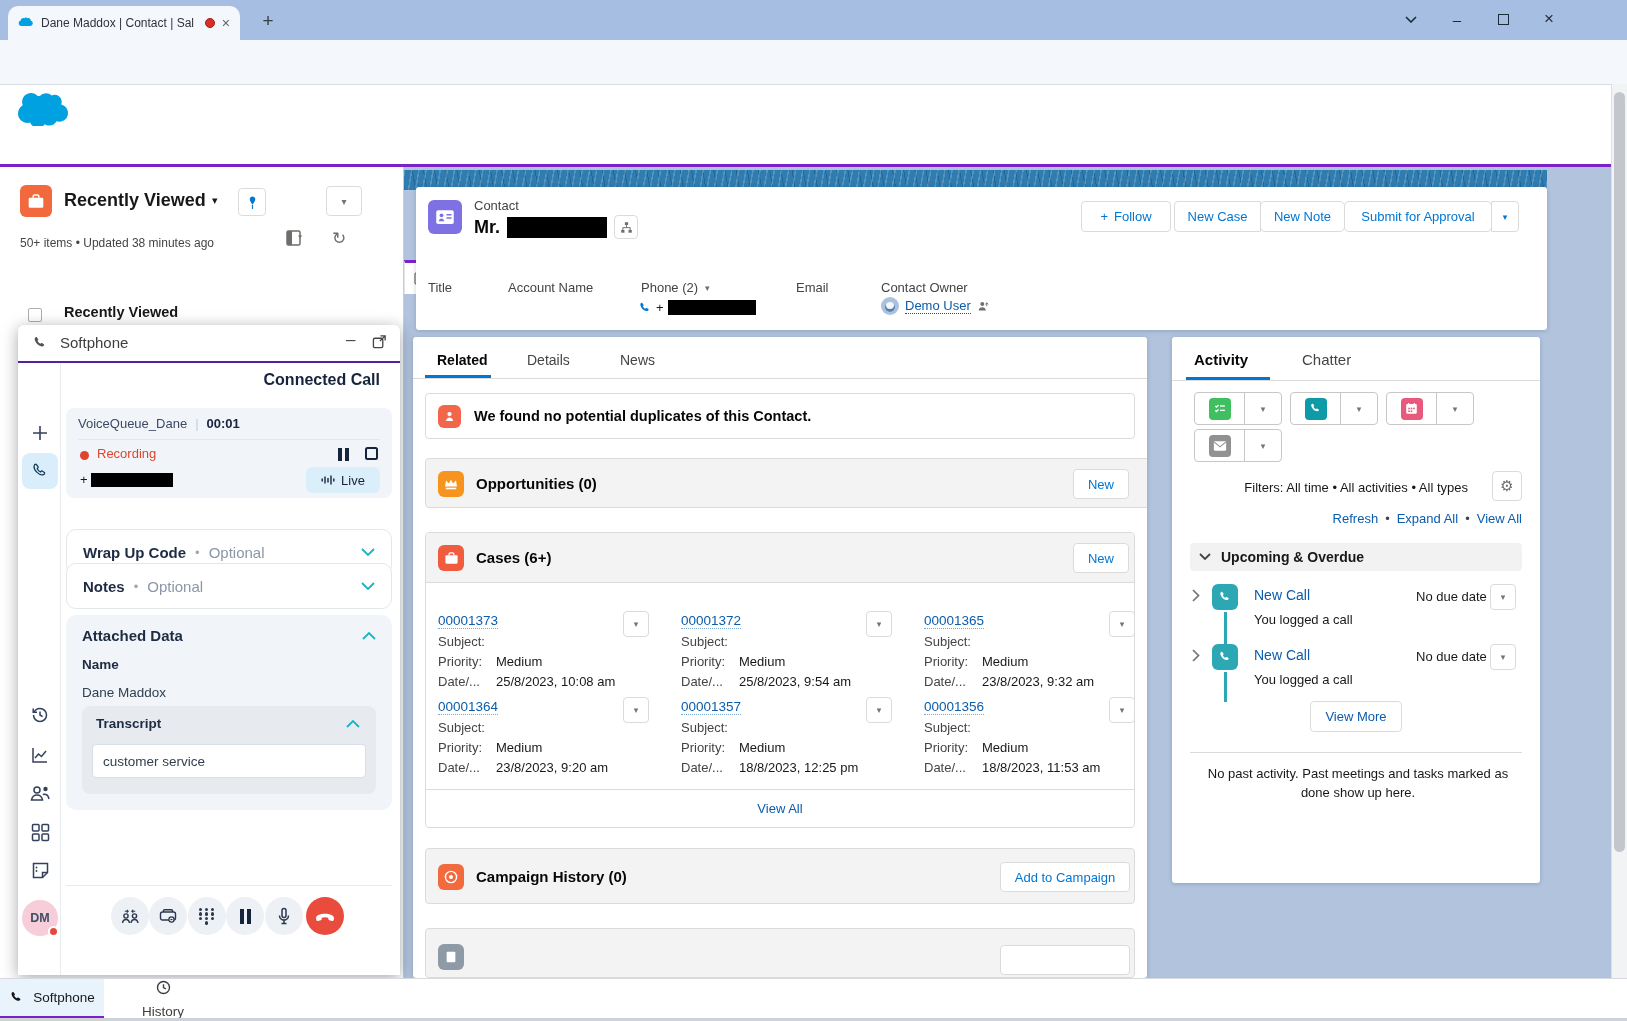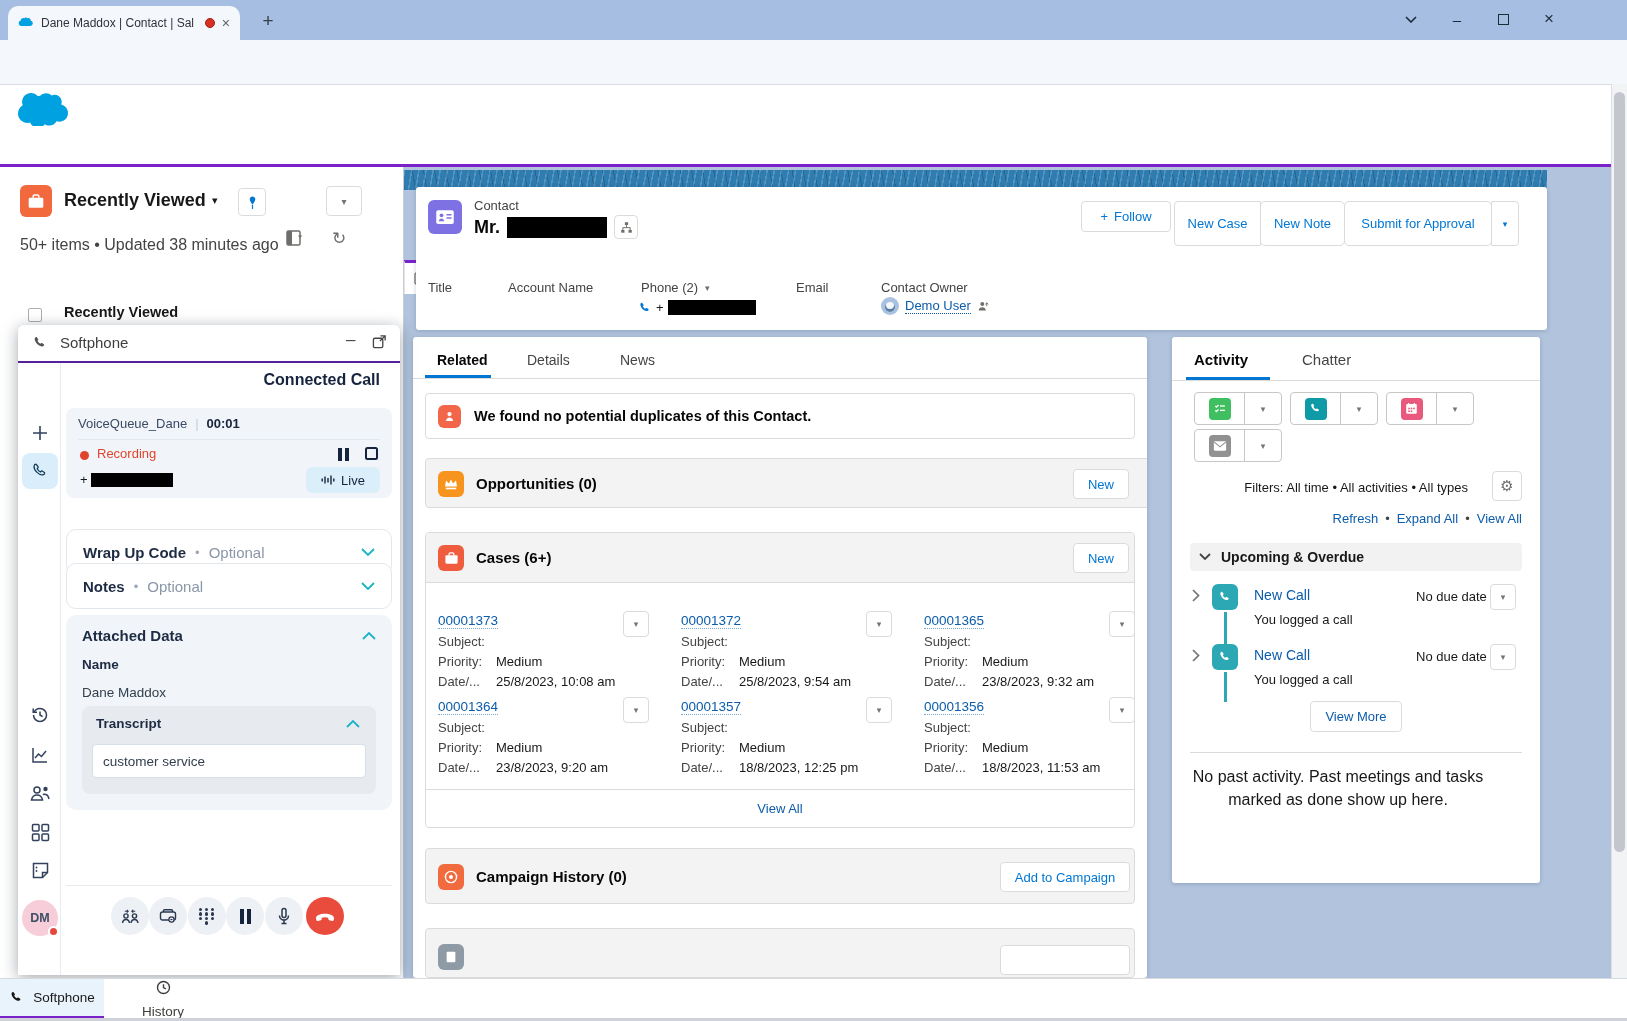--- a/index.html
+++ b/index.html
@@ -47,21 +47,21 @@
   .appname { font-size:16.5px; color:#181818; }
   .navtab-active { left:404px; top:130px; width:204px; height:34px; background:#fff; border-top:3px solid #7b21c9; border-left:1px solid #e5e5e5; border-right:1px solid #e5e5e5; padding:0 9px; gap:6px; }
   .navdiv { top:135px; width:1px; height:26px; background:#e5e5e5; }
 
   
   .workspace { left:0; top:167px; width:1627px; height:811px; }
   .leftpanel { left:0; top:0; width:404px; height:811px; background:#fff; border-right:1px solid #c6cdd6; }
   .objicon { border-radius:6px; display:flex; align-items:center; justify-content:center; }
   .lp-title { font-size:18px; font-weight:bold; color:#181818; }
   .sqbtn { border:1px solid #dddbda; border-radius:4px; background:#fff; display:flex; align-items:center; justify-content:center; }
-  .meta { font-size:16px; color:#444; }
+  .meta { font-size:12px; color:#444; }
   .listsearch { left:20px; top:97px; width:344px; height:29px; border:1px solid #939393; border-radius:15px; padding:0 12px; gap:8px; background:#fff; }
   .chkbox { width:14px; height:14px; border:1px solid #b0adab; border-radius:2px; background:#fff; }
 
   .mainarea { left:404px; top:0; width:1223px; height:811px; overflow:hidden; }
   .band { left:0; top:3px; width:1143px; height:20px; background-color:#2e7cb0;
     background-image:repeating-linear-gradient(100deg, rgba(255,255,255,.18) 0 1.5px, transparent 1.5px 7px),
                      repeating-linear-gradient(80deg, rgba(10,50,80,.28) 0 1px, transparent 1px 11px); }
   .card { background:#fff; border-radius:3px; box-shadow:0 1px 4px rgba(40,60,90,.25); }
   .hdrcard { left:12px; top:20px; width:1131px; height:143px; }
   .entityicon { left:12px; top:13px; width:34px; height:34px; background:#7d71e3; border-radius:6px; display:flex; align-items:center; justify-content:center; }
@@ -337,21 +337,21 @@
                 <rect x="1.5" y="11" width="4" height="3.4" fill="#706e6b"></rect>
                 <rect x="10.5" y="11" width="4" height="3.4" fill="#706e6b"></rect>
                 <path d="M8 5v3M3.5 11V8.2h9V11" fill="none" stroke="#706e6b" stroke-width="1.2"></path>
               </svg>
           </span>
         </div>
         <div class="ab sfbtn" style="left:665px; top:14px; width:90px; height:31px; gap:6px;">
           <span>+</span>
           <span>Follow</span>
         </div>
-        <div class="ab btngroup" style="left:758px; top:14px; height:45px;">
+        <div class="ab btngroup" style="left:758px; top:14px; height:31px;">
           <div class="sfbtn" style="width:87px;">New Case</div>
           <div class="sfbtn" style="width:85px;">New Note</div>
           <div class="sfbtn" style="width:148px;">Submit for Approval</div>
           <div class="sfbtn" style="width:28px; font-size:9px;">▾</div>
         </div>
         <span class="ab flabel" style="left:12px; top:93px;">Title</span>
         <span class="ab flabel" style="left:92px; top:93px;">Account Name</span>
         <div class="ab flex" style="left:225px; top:93px; gap:7px;">
           <span class="flabel">Phone (2)</span>
           <span style="font-size:9px; color:#706e6b;">▾</span>
@@ -636,21 +636,21 @@
             </svg>
         </div>
         <div class="tlconn" style="left:52px; top:335px; height:30px;"></div>
         <span class="ab" style="left:82px; top:310px; font-size:14px; color:#0b5cab;">New Call</span>
         <span class="ab" style="left:244px; top:312px; font-size:13px; color:#181818;">No due date</span>
         <div class="ab ddbtn" style="left:318px; top:307px;">▾</div>
         <span class="ab" style="left:82px; top:335px; font-size:13px; color:#181818;">You logged a call</span>
 
         <div class="ab sfbtn" style="left:138px; top:364px; width:92px; height:31px; color:#0b5cab;">View More</div>
         <div class="ab" style="left:18px; top:415px; width:332px; height:1px; background:#dddbda;"></div>
-        <div class="ab" style="left:0; top:428px; width:332px; text-align:center; font-size:16px; color:#181818; line-height:1.45;">No past activity. Past meetings and tasks marked as done show up here.</div>
+        <div class="ab" style="left:20px; top:428px; width:332px; text-align:center; font-size:13px; color:#181818; line-height:1.45;">No past activity. Past meetings and tasks marked as done show up here.</div>
       </div>
     </div>
 
   </div>
   <div class="ab scrollbar">
     <div class="sthumb"></div>
     <div class="sarrow"></div>
   </div>
 
   <div class="ab softphone">

